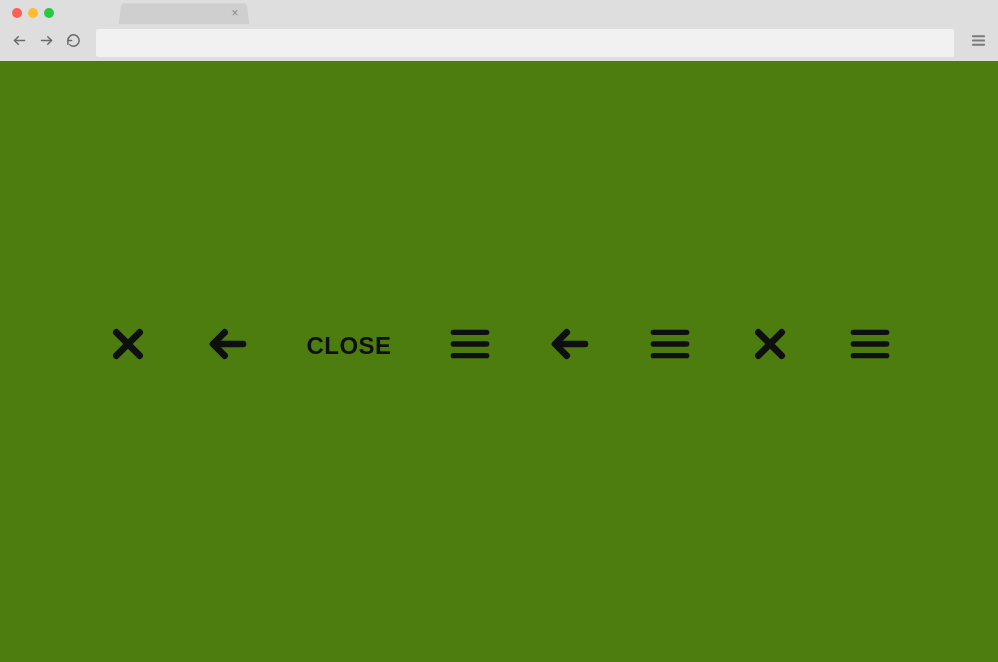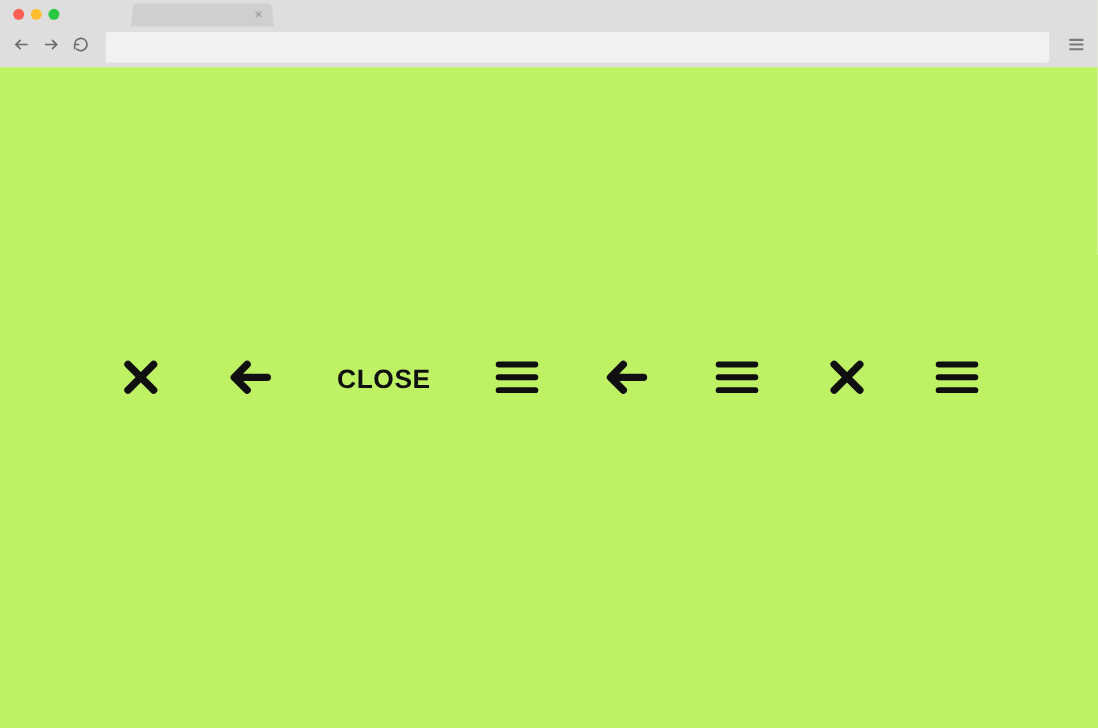--- a/index.html
+++ b/index.html
@@ -91,21 +91,21 @@
       justify-content: center;
       width: 20px;
       height: 20px;
     }
     .menu-btn svg { width: 17px; height: 17px; }
 
     
     .content-area {
       width: 100%;
       height: calc(100% - 61px);
-      background: #bef264;
+      background: #4d7c0f;
       display: flex;
       align-items: center;
       justify-content: center;
     }
     .icon-row {
       display: flex;
       align-items: center;
       gap: 56px;
       transform: translateY(-16px);
     }

